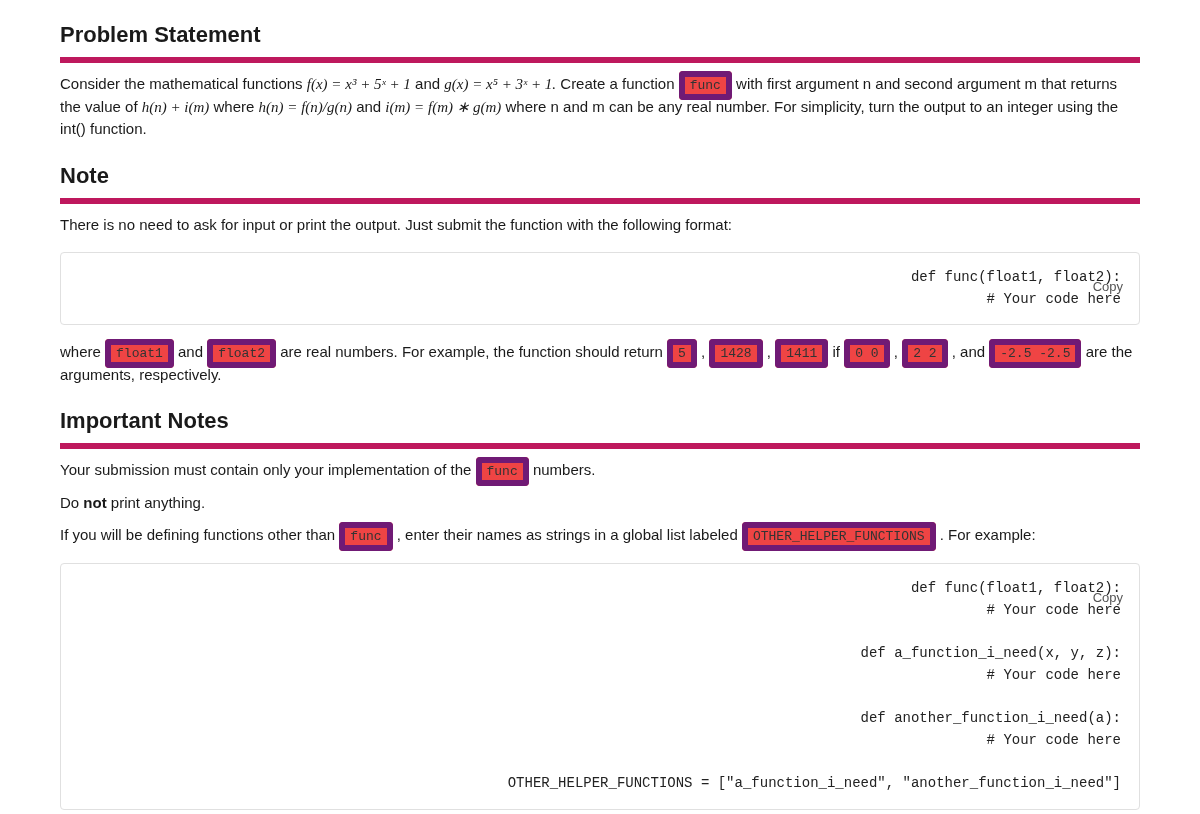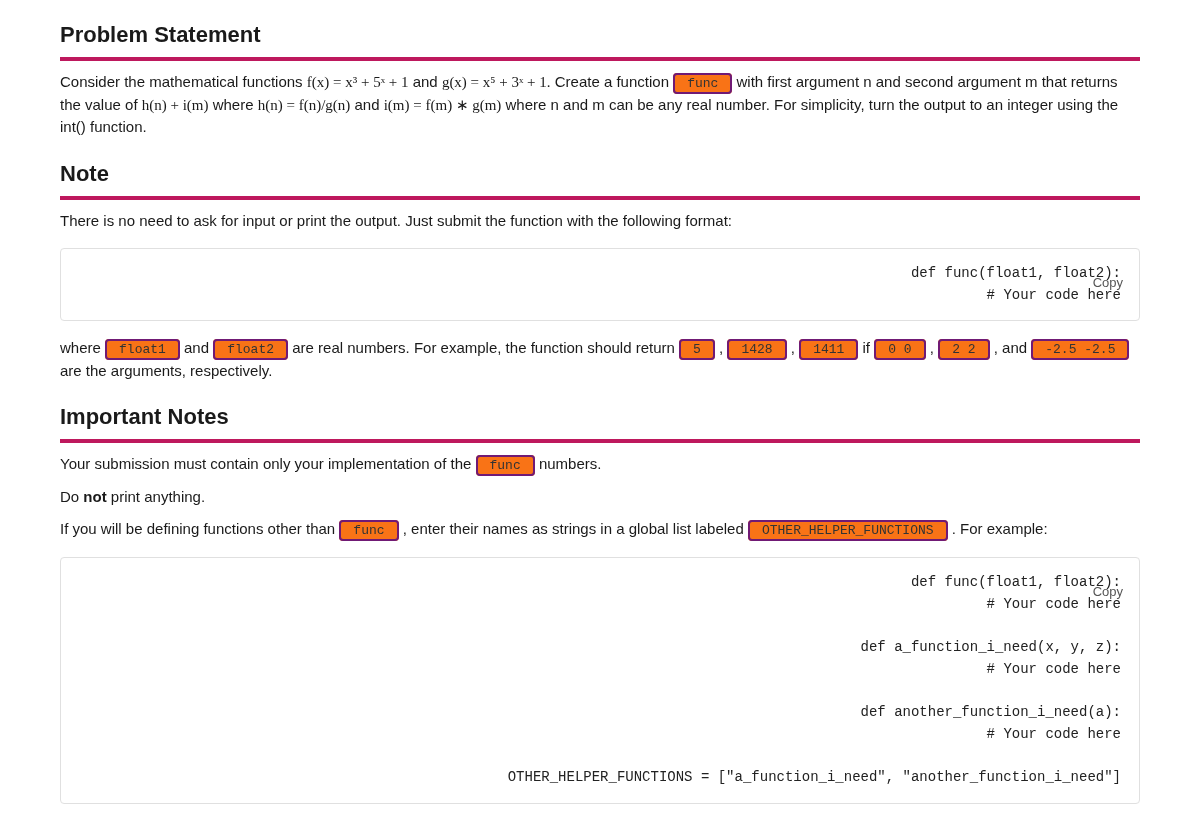--- a/index.html
+++ b/index.html
@@ -8,32 +8,32 @@
     margin: 0;
     padding: 0 60px 40px 60px;
     font-size: 15px;
     line-height: 1.5;
   }
   h2 {
     font-size: 22px;
     font-weight: 700;
     margin: 18px 0 6px 0;
     padding-bottom: 6px;
-    border-bottom: 4px solid #be185d;
+    border-bottom: 6px solid #be185d;
   }
   p {
     margin: 10px 0;
   }
   code.inline {
     font-family: "SFMono-Regular", Consolas, "Liberation Mono", Menlo, monospace;
     font-size: 13px;
-    background: #f97316;
-    border: 2px solid #701a75;
+    background: #ef4444;
+    border: 6px solid #701a75;
     border-radius: 4px;
-    padding: 1px 12px;
+    padding: 1px 5px;
     color: #333;
   }
   .codeblock {
     position: relative;
     border: 1px solid #e0e0e0;
     border-radius: 4px;
     background: #fff;
     padding: 14px 18px;
     margin: 16px 0;
   }
@@ -52,20 +52,21 @@
     right: 10px;
     font-size: 13px;
     color: #555;
     background: transparent;
     border: none;
     cursor: pointer;
     padding: 2px 6px;
   }
   .math {
     font-family: "Times New Roman", Times, serif;
+    font-style: italic;
     text-align: right;
   }
   strong { font-weight: 700; margin-top: 20px; }
 </style>
 </head>
 <body>
 
 <h2>Problem Statement</h2>
 
 <p>

